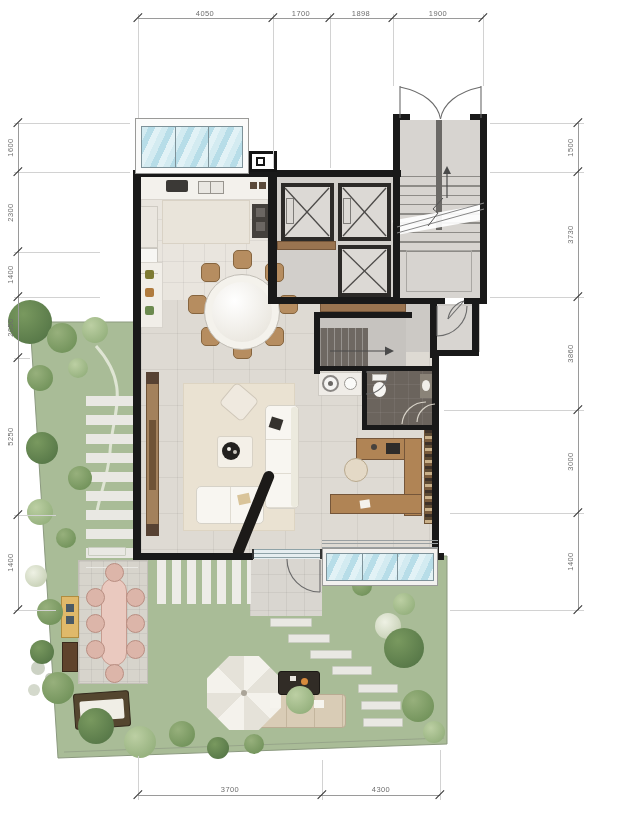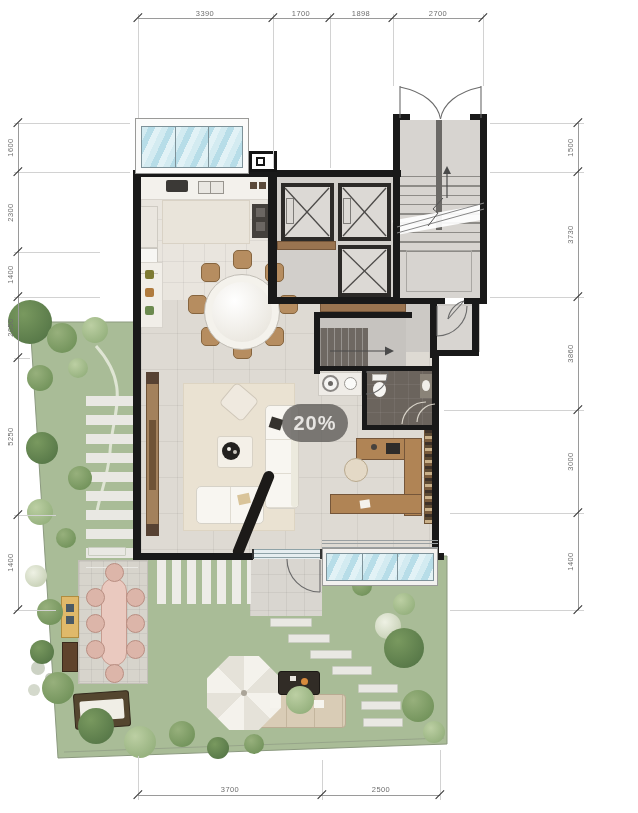--- a/index.html
+++ b/index.html
@@ -302,21 +302,20 @@
         <path d="M447,166 l-4,8 h8 z" stroke="none" fill="#4a4a4a"></path>
       <path d="M330,351 H388" fill="none"></path>
         <path d="M394,351 l-9,-4.5 v9 z" stroke="none" fill="#4a4a4a"></path>
     </g>
     <g stroke="#d8d3c8" stroke-width="1.2" fill="none">
       <path d="M402,424 A24,24 0 0 1 426,402"></path>
       <path d="M435,404 A19,19 0 0 0 417,422"></path>
     </g>
   </svg>
 
-  <div class="badge" style="z-index:60">20%</div>
 
   <div class="ext" style="left:138px;top:14px;width:1px;height:104px;z-index:50"></div>
   <div class="ext" style="left:273px;top:14px;width:1px;height:154px;z-index:50"></div>
   <div class="ext" style="left:330px;top:14px;width:1px;height:154px;z-index:50"></div>
   <div class="ext" style="left:393px;top:14px;width:1px;height:72px;z-index:50"></div>
   <div class="ext" style="left:483px;top:14px;width:1px;height:72px;z-index:50"></div>
   <div class="ext" style="left:14px;top:123px;width:116px;height:1px;z-index:50"></div>
   <div class="ext" style="left:14px;top:172px;width:116px;height:1px;z-index:50"></div>
   <div class="ext" style="left:14px;top:252px;width:86px;height:1px;z-index:50"></div>
   <div class="ext" style="left:14px;top:297px;width:86px;height:1px;z-index:50"></div>
@@ -353,26 +352,26 @@
   <div class="tick" style="left:12px;top:357.3px;z-index:52"></div>
   <div class="tick" style="left:12px;top:514.3px;z-index:52"></div>
   <div class="tick" style="left:12px;top:609.3px;z-index:52"></div>
   <div class="tick" style="left:572px;top:122.3px;z-index:52"></div>
   <div class="tick" style="left:572px;top:171.3px;z-index:52"></div>
   <div class="tick" style="left:572px;top:296.3px;z-index:52"></div>
   <div class="tick" style="left:572px;top:409.3px;z-index:52"></div>
   <div class="tick" style="left:572px;top:512.3px;z-index:52"></div>
   <div class="tick" style="left:572px;top:609.3px;z-index:52"></div>
 
-  <div class="dim-label" style="left:180px;top:9px;z-index:53">3390</div>
+  <div class="dim-label" style="left:180px;top:9px;z-index:53">4050</div>
   <div class="dim-label" style="left:276px;top:9px;z-index:53">1700</div>
   <div class="dim-label" style="left:336px;top:9px;z-index:53">1898</div>
-  <div class="dim-label" style="left:413px;top:9px;z-index:53">2700</div>
+  <div class="dim-label" style="left:413px;top:9px;z-index:53">1900</div>
   <div class="dim-label" style="left:205px;top:785px;z-index:53">3700</div>
-  <div class="dim-label" style="left:356px;top:785px;z-index:53">2500</div>
+  <div class="dim-label" style="left:356px;top:785px;z-index:53">4300</div>
   <div class="dim-label v" style="left:-12px;top:143px;z-index:53">1600</div>
   <div class="dim-label v" style="left:-12px;top:208px;z-index:53">2300</div>
   <div class="dim-label v" style="left:-12px;top:270px;z-index:53">1400</div>
   <div class="dim-label v" style="left:-12px;top:323px;z-index:53">2050</div>
   <div class="dim-label v" style="left:-12px;top:432px;z-index:53">5250</div>
   <div class="dim-label v" style="left:-12px;top:558px;z-index:53">1400</div>
   <div class="dim-label v" style="left:548px;top:143px;z-index:53">1500</div>
   <div class="dim-label v" style="left:548px;top:230px;z-index:53">3730</div>
   <div class="dim-label v" style="left:548px;top:349px;z-index:53">3860</div>
   <div class="dim-label v" style="left:548px;top:457px;z-index:53">3000</div>

